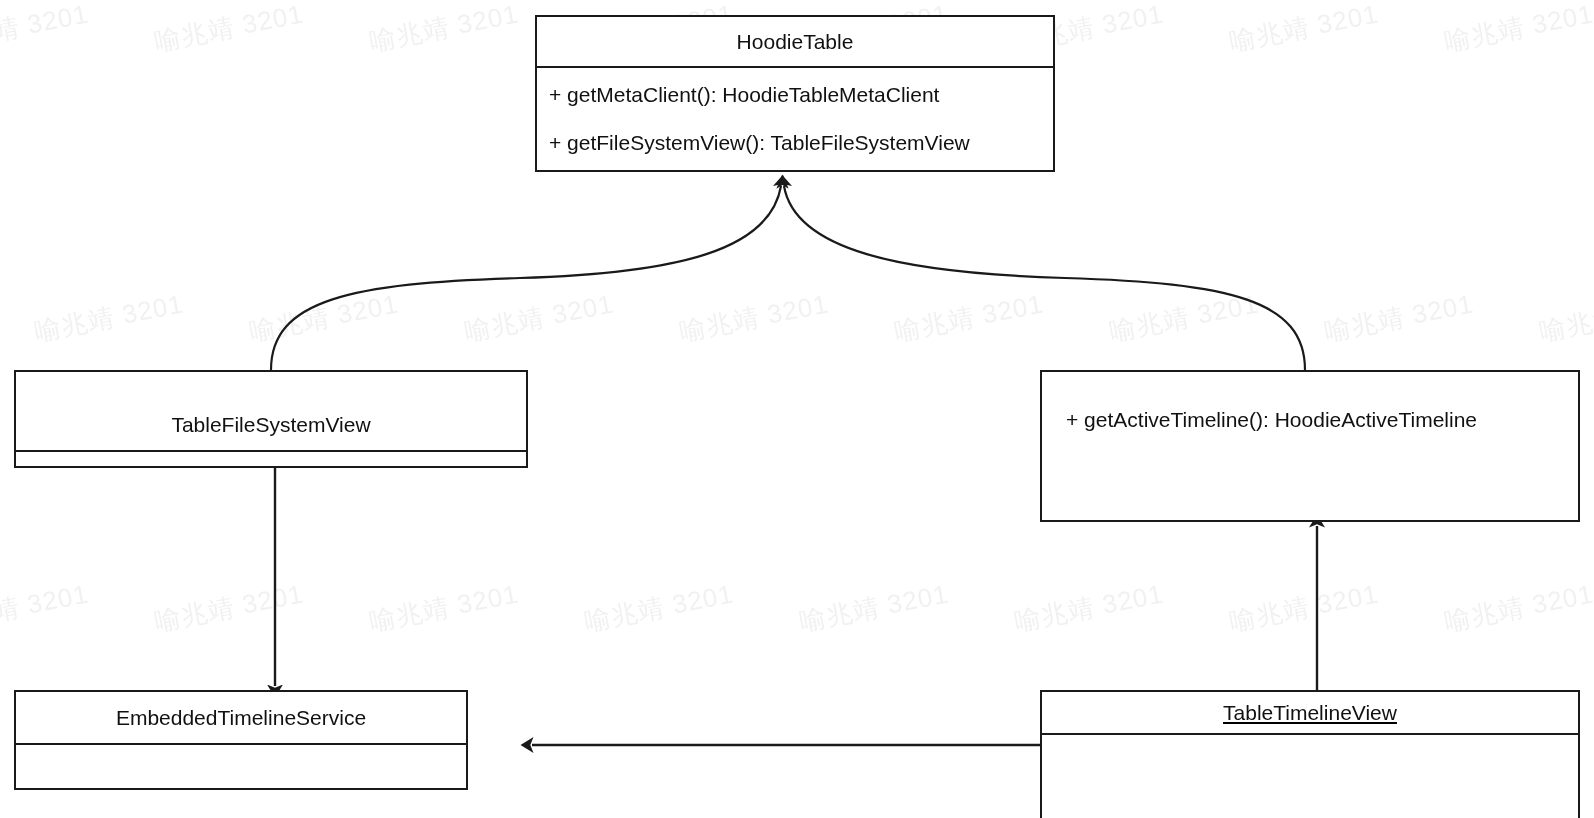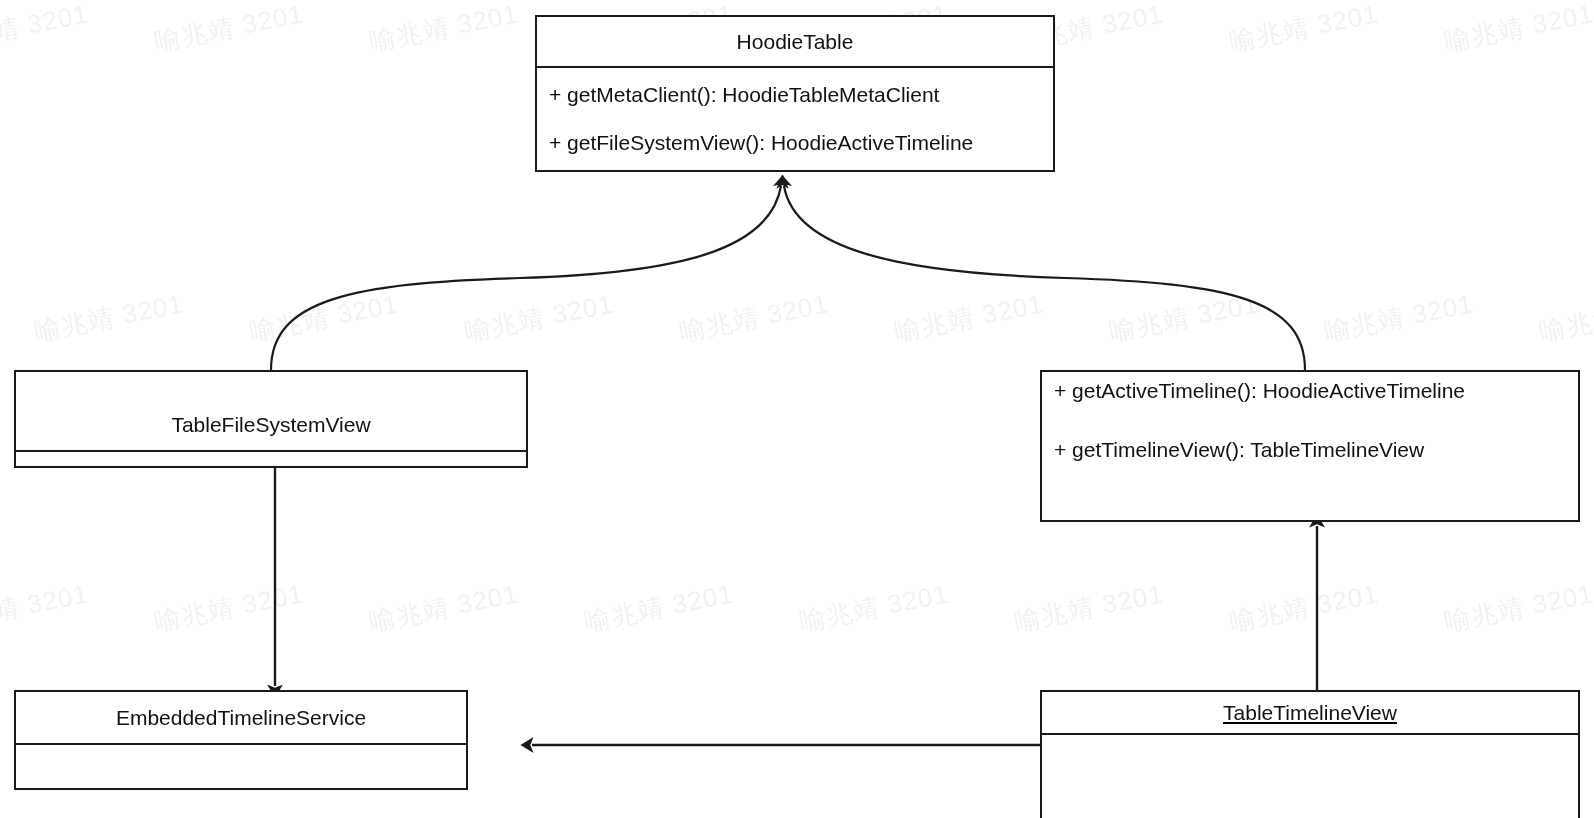--- a/index.html
+++ b/index.html
@@ -84,21 +84,21 @@
   #class-hoodie-table            { left: 535px; top: 15px;  width: 520px; height: 157px; }
   #class-hoodie-table .uml-header{ height: 51px; }
   #class-hoodie-table .uml-body  { height: 102px; gap: 26px; }
 
   #class-table-file-system-view             { left: 14px; top: 370px; width: 514px; height: 98px; }
   #class-table-file-system-view .uml-header { height: 52px; margin-top: 28px; }
   #class-table-file-system-view .uml-body   { height: 42px; }
 
   #class-hoodie-table-meta-client             { left: 1040px; top: 370px; width: 540px; height: 152px; }
   #class-hoodie-table-meta-client .uml-header { height: 51px; }
-  #class-hoodie-table-meta-client .uml-body   { height: 97px; gap: 36px; }
+  #class-hoodie-table-meta-client .uml-body   { height: 97px; gap: 36px; padding-left: 12px; }
 
   #class-embedded-timeline-service             { left: 14px; top: 690px; width: 454px; height: 100px; }
   #class-embedded-timeline-service .uml-header { height: 53px; }
   #class-embedded-timeline-service .uml-body   { height: 43px; }
 
   #class-table-timeline-view             { left: 1040px; top: 690px; width: 540px; height: 131px; text-decoration: underline; }
   #class-table-timeline-view .uml-header { height: 43px; }
   #class-table-timeline-view .uml-body   { height: 58px; }
 </style>
 </head>
@@ -148,33 +148,32 @@
 
     <path d="M 1317 690 L 1317 526" fill="none" stroke="#1a1a1a" stroke-width="2.4" marker-end="url(#arrow-up)"></path>
 
     <path d="M 1040 745 L 532 745" fill="none" stroke="#1a1a1a" stroke-width="2.4" marker-end="url(#arrow-up)"></path>
   </svg>
 
   <div class="uml-class" id="class-hoodie-table">
     <div class="uml-header">HoodieTable</div>
     <div class="uml-body">
       <div class="uml-member">+ getMetaClient(): HoodieTableMetaClient</div>
-      <div class="uml-member">+ getFileSystemView(): HoodieActiveTimeline</div>
+      <div class="uml-member">+ getFileSystemView(): TableFileSystemView</div>
     </div>
   </div>
 
   <div class="uml-class" id="class-table-file-system-view">
     <div class="uml-header">TableFileSystemView</div>
     <div class="uml-body empty"></div>
   </div>
 
   <div class="uml-class" id="class-hoodie-table-meta-client">
     <div class="uml-body">
       <div class="uml-member">+ getActiveTimeline(): HoodieActiveTimeline</div>
-      <div class="uml-member">+ getTimelineView(): TableTimelineView</div>
     </div>
   </div>
 
   <div class="uml-class" id="class-embedded-timeline-service">
     <div class="uml-header">EmbeddedTimelineService</div>
     <div class="uml-body empty"></div>
   </div>
 
   <div class="uml-class" id="class-table-timeline-view">
     <div class="uml-header">TableTimelineView</div>

